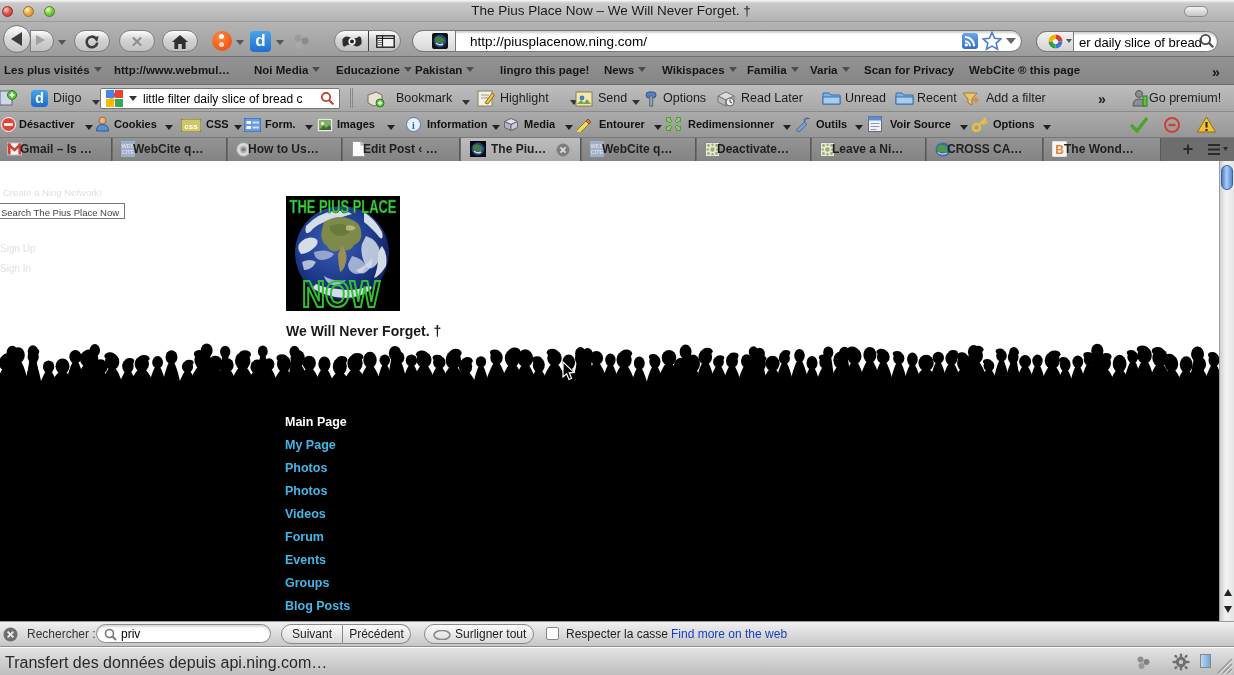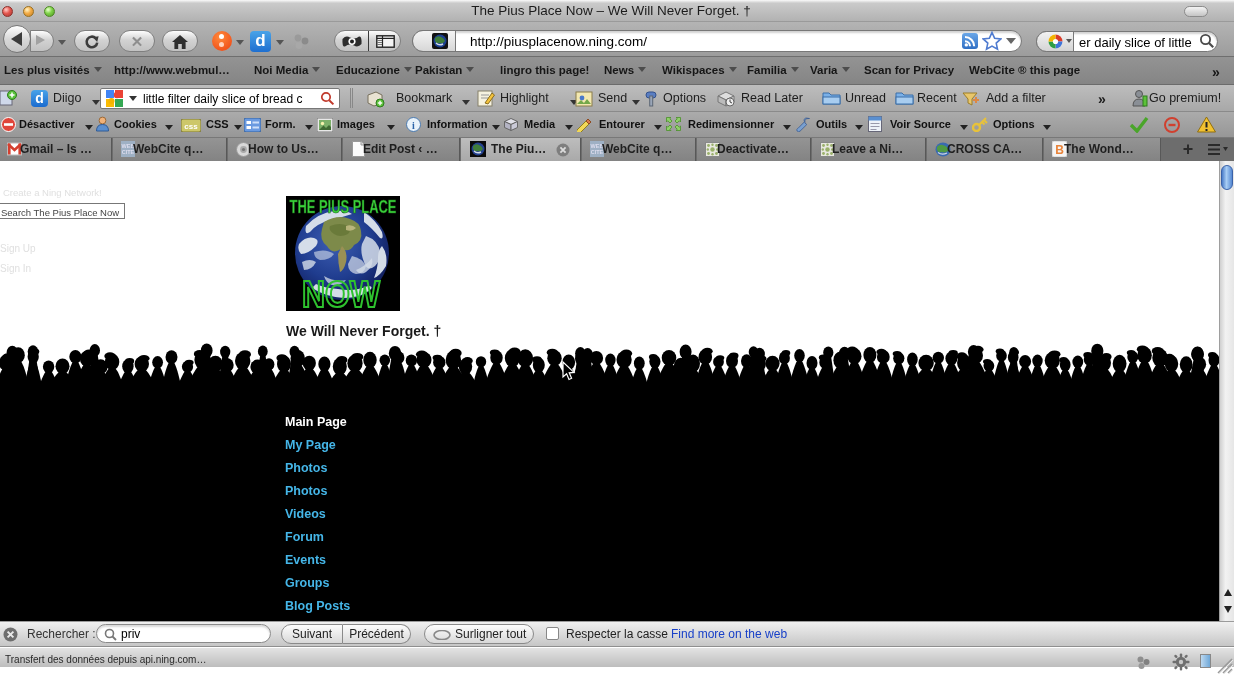--- a/index.html
+++ b/index.html
@@ -64,23 +64,23 @@
 #crowdwrap { left:0; top:238px; width:1219px; height:222px; background:#000; }
 .menuitem { position:absolute; left:285px; font-size:12.5px; font-weight:bold; color:#45b6e8;margin-top:20px; }
 
 
 #findbar { top:621px; left:0; width:1234px; height:26px;
   background:linear-gradient(#f0f0f0,#c6c6c6);
   border-top:1px solid #9b9b9b; border-bottom:1px solid #8f8f8f;
   font-size:12px; color:#222; }
 
 
-#statusbar { top:648px; left:0; width:1234px; height:19px;
+#statusbar { top:648px; left:0; width:1234px; height:27px;
   background:linear-gradient(#e3e3e3,#bdbdbd);
-  font-size:10px; color:#2a2a2a; }
+  font-size:16px; color:#2a2a2a; }
 
 
 #scrollbar { top:161px; left:1219px; width:15px; height:460px;
   background:linear-gradient(90deg,#cfcfcf,#f2f2f2 40%,#e6e6e6); border-left:1px solid #9e9e9e;}
 </style>
 </head>
 <body>
 <div id="stage">
 
   <div class="abs" id="titlebar"></div>
@@ -173,21 +173,21 @@
     <svg width="15" height="15">
         <circle cx="7.5" cy="7.5" r="7" fill="#fff"></circle>
         <path d="M7.5 0.5 A7 7 0 0 1 14.5 7.5 L7.5 7.5 Z" fill="#d93c2a"></path>
         <path d="M14.5 7.5 A7 7 0 0 1 7.5 14.5 L7.5 7.5 Z" fill="#3f74d8"></path>
         <path d="M7.5 14.5 A7 7 0 0 1 0.5 7.5 L7.5 7.5 Z" fill="#2f9e44"></path>
         <path d="M0.5 7.5 A7 7 0 0 1 7.5 0.5 L7.5 7.5 Z" fill="#f4b400"></path>
         <circle cx="7.5" cy="7.5" r="2.6" fill="#fff"></circle>
       </svg>
   </div>
   <div class="abs" style="top:39px;left:1066px;width:0;height:0;border-left:3.5px solid transparent;border-right:3.5px solid transparent;border-top:4.5px solid #555;"></div>
-  <div class="abs" style="top:35px;left:1079px;font-size:13px;color:#000;">er daily slice of little</div>
+  <div class="abs" style="top:35px;left:1079px;font-size:13px;color:#000;">er daily slice of bread</div>
   <div class="abs" style="top:33px;left:1199px;width:16px;height:16px;">
     <svg width="16" height="16">
         <circle cx="6.5" cy="6.5" r="4.6" fill="none" stroke="#4a4a4a" stroke-width="1.8"></circle>
         <line x1="10" y1="10" x2="14.2" y2="14.2" stroke="#4a4a4a" stroke-width="2.2"></line>
       </svg>
   </div>
 
   <div class="abs" id="bmbar">
     <div class="bmitem" style="left:4px;">Les plus visités<span class="dnarrow"></span></div>
     <div class="bmitem" style="left:114px;">http://www.webmul…</div>

